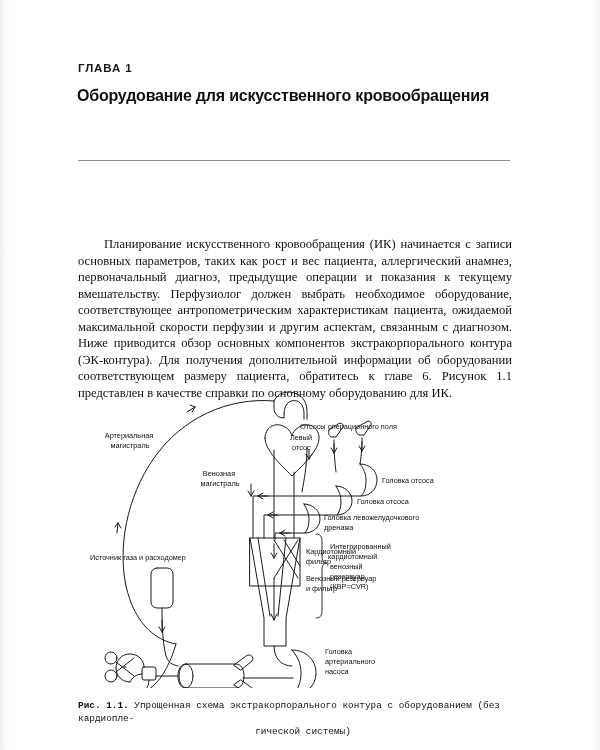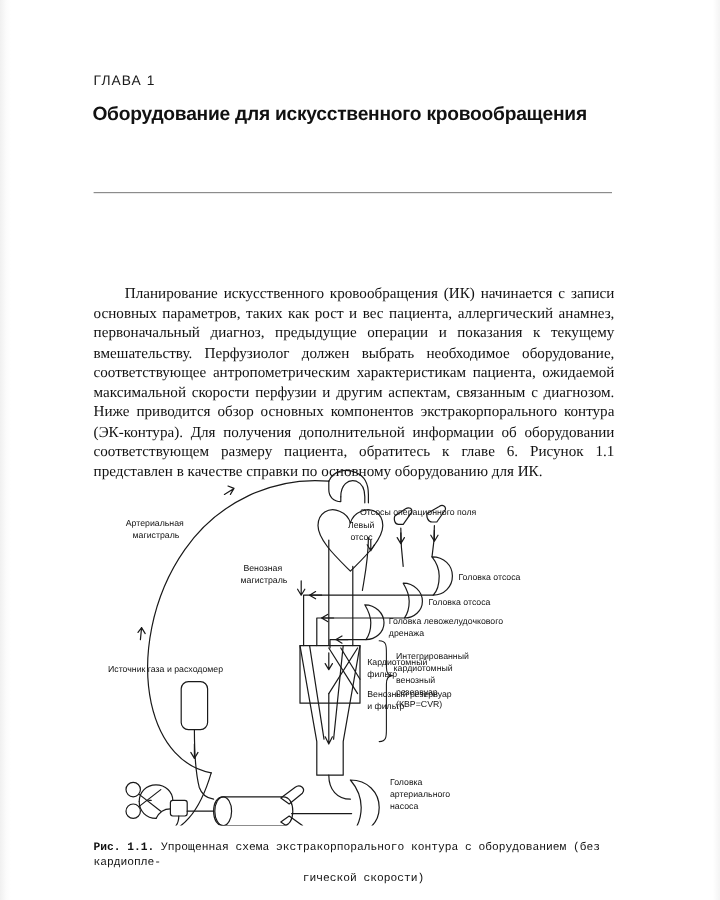--- a/index.html
+++ b/index.html
@@ -36,21 +36,21 @@
     left: 0; top: 0;
     width: 600px; height: 750px;
   }
 
   
   .chapter-label {
     position: absolute;
     left: 78px;
     top: 62px;
     font-family: "Liberation Sans", "DejaVu Sans", sans-serif;
-    font-weight: normal;
+    font-weight: bold;
     font-size: 11.5px;
     letter-spacing: 0.9px;
     color: #1a1a1a;
   }
   .chapter-title {
     position: absolute;
     left: 77px;
     top: 81px;
     width: 430px;
     font-family: "Liberation Sans", "DejaVu Sans", sans-serif;
@@ -296,16 +296,16 @@
         </text>
 
       </g>
     </svg>
   </div>
 
   <div class="caption">
     <span class="cap-line1">
       <b>Рис. 1.1.</b><span> Упрощенная схема экстракорпорального контура с оборудованием (без кардиопле-</span>
     </span>
-    <span class="cap-line2">гической скорости)</span>
+    <span class="cap-line2">гической системы)</span>
   </div>
 
 </div>
 
 </body></html>

